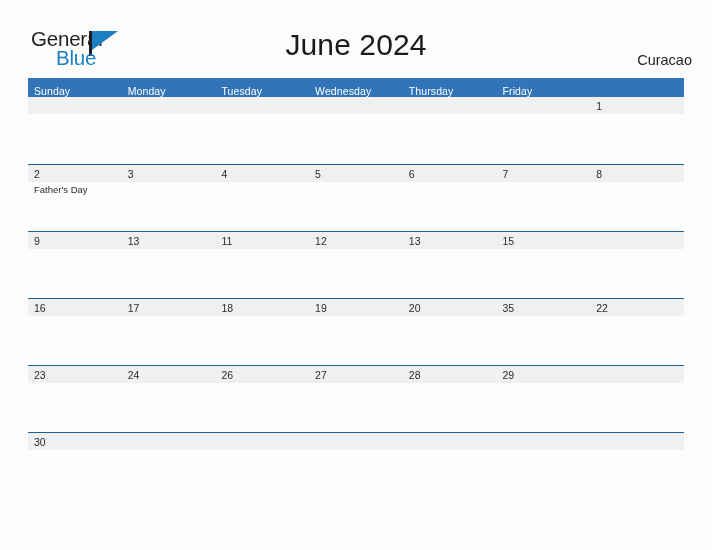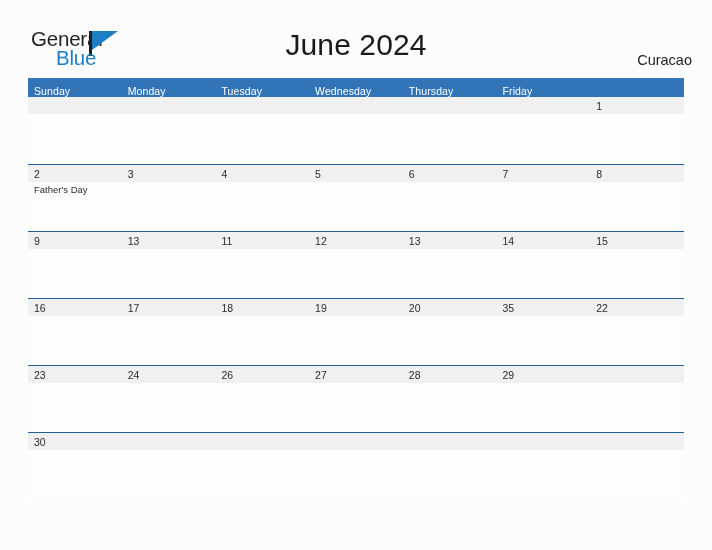--- a/index.html
+++ b/index.html
@@ -261,21 +261,20 @@
             <div class="ev-cell"></div>
           </div>
         </div>
         <div class="week-row">
           <div class="numbers">
             <div class="num-cell">9</div>
             <div class="num-cell">13</div>
             <div class="num-cell">11</div>
             <div class="num-cell">12</div>
             <div class="num-cell">13</div>
-            <div class="num-cell">14</div>
             <div class="num-cell">15</div>
           </div>
           <div class="events">
             <div class="ev-cell"></div>
             <div class="ev-cell"></div>
             <div class="ev-cell"></div>
             <div class="ev-cell"></div>
             <div class="ev-cell"></div>
             <div class="ev-cell"></div>
             <div class="ev-cell"></div>

